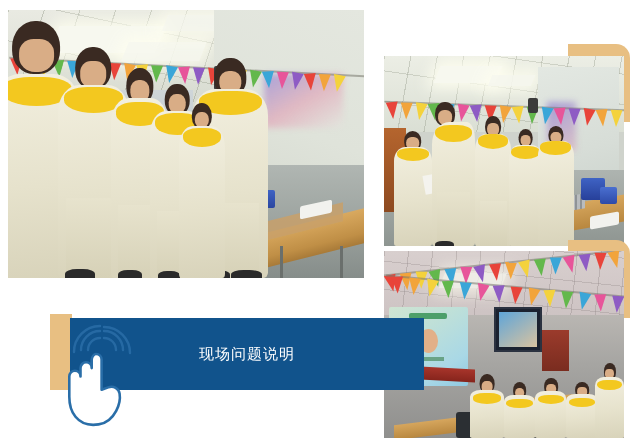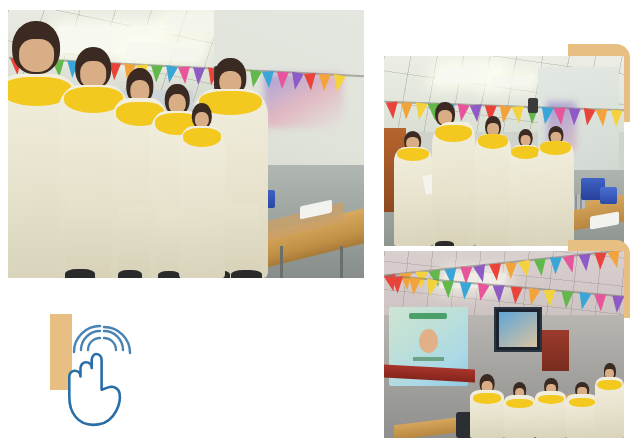--- a/index.html
+++ b/index.html
@@ -603,20 +603,23 @@
             <div class="p-face"></div>
           </div>
         <div class="p-body" style="height:82%"></div>
         <div class="p-collar" style="top:22%;height:14%"></div>
       </div>
     </div>
   </div>
 
   <div class="tan-plate" id="banner-tan"></div>
 
+  <div id="banner-bar">
+    <div id="banner-label">现场问题说明</div>
+  </div>
 
   <svg id="click-hand" viewBox="0 0 92 118">
 
     <g fill="none" stroke="#2a6ea8" stroke-width="2.4" stroke-linecap="round" opacity="0.85">
       <path d="M40 30 a12 12 0 0 1 12 -12"></path>
       <path d="M33 30 a19 19 0 0 1 19 -19"></path>
       <path d="M26 32 a26 26 0 0 1 26 -26"></path>
       <path d="M62 30 a12 12 0 0 0 -12 -12" transform="translate(6,0)"></path>
       <path d="M69 30 a19 19 0 0 0 -19 -19" transform="translate(6,0)"></path>
       <path d="M76 33 a26 26 0 0 0 -26 -26" transform="translate(6,0)"></path>

